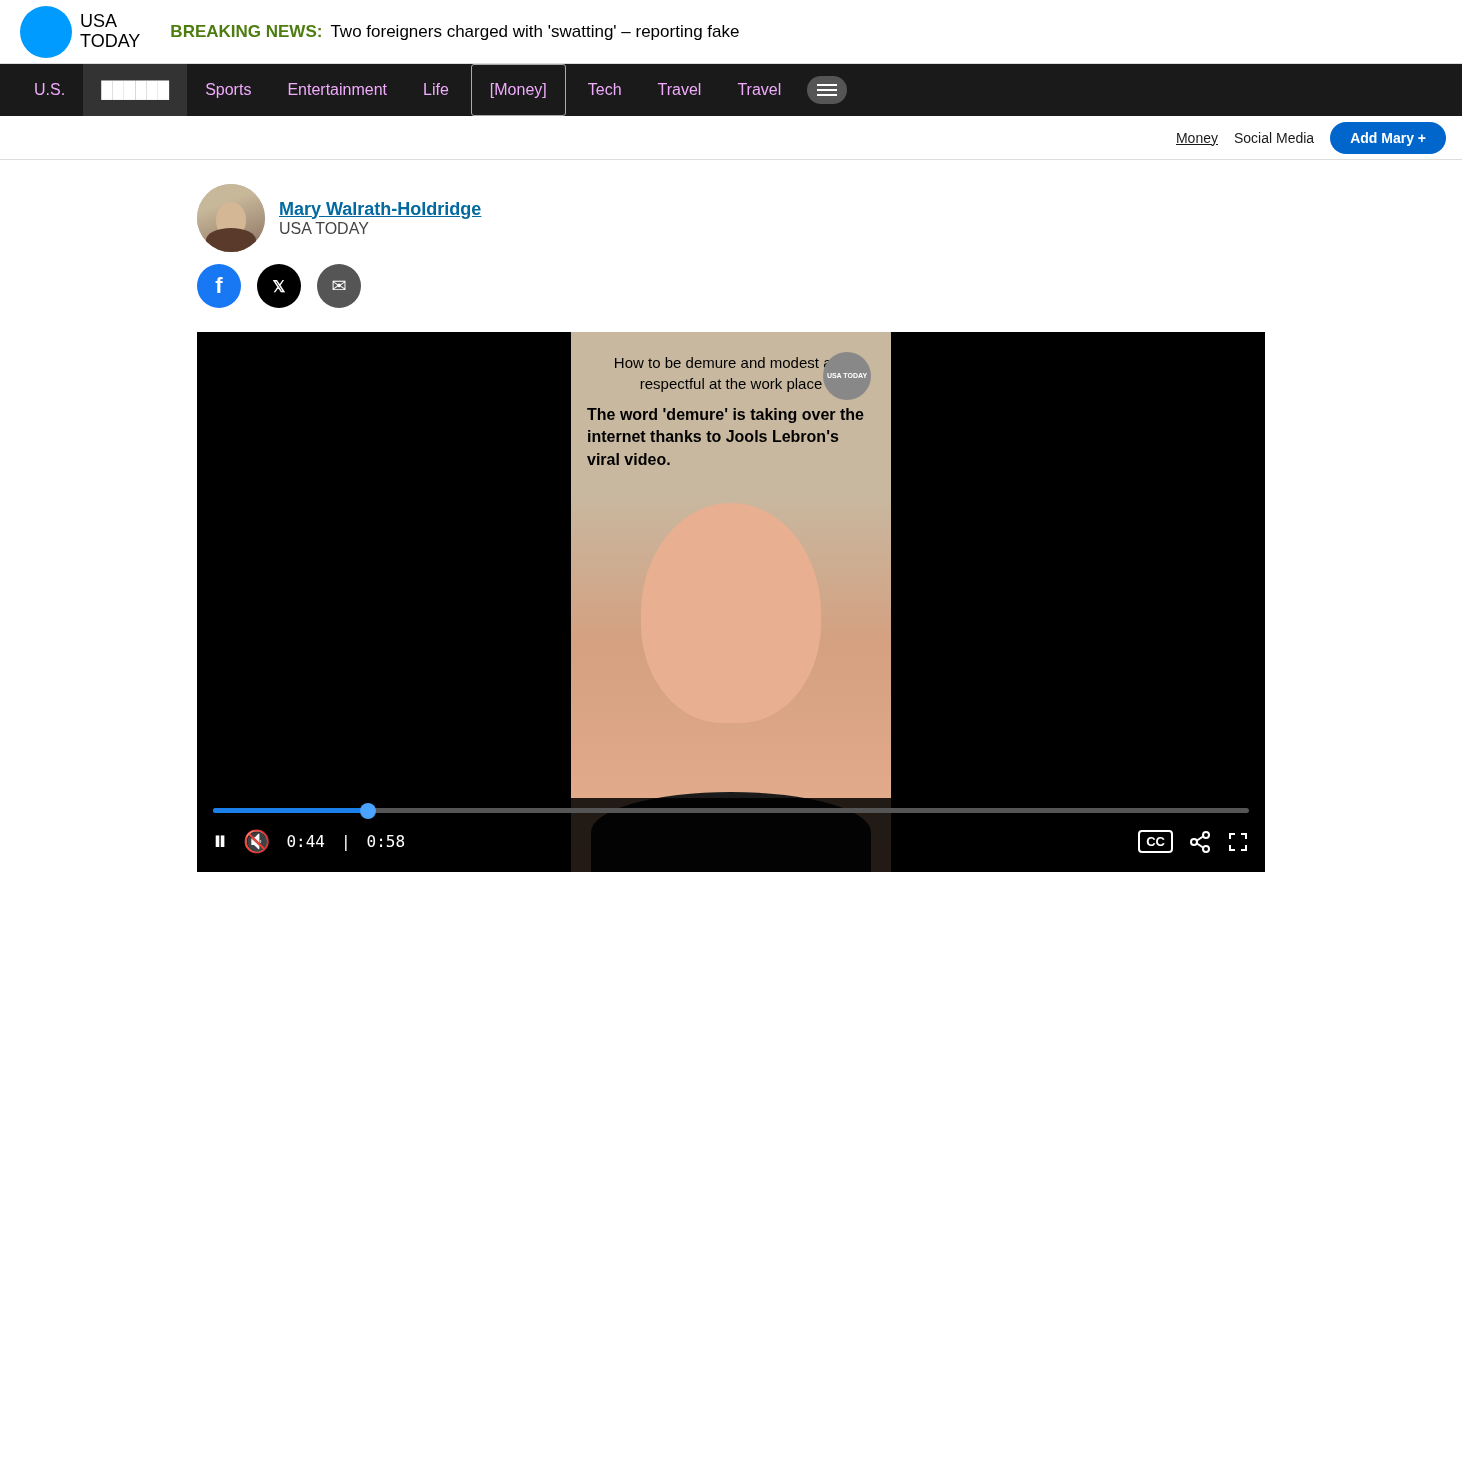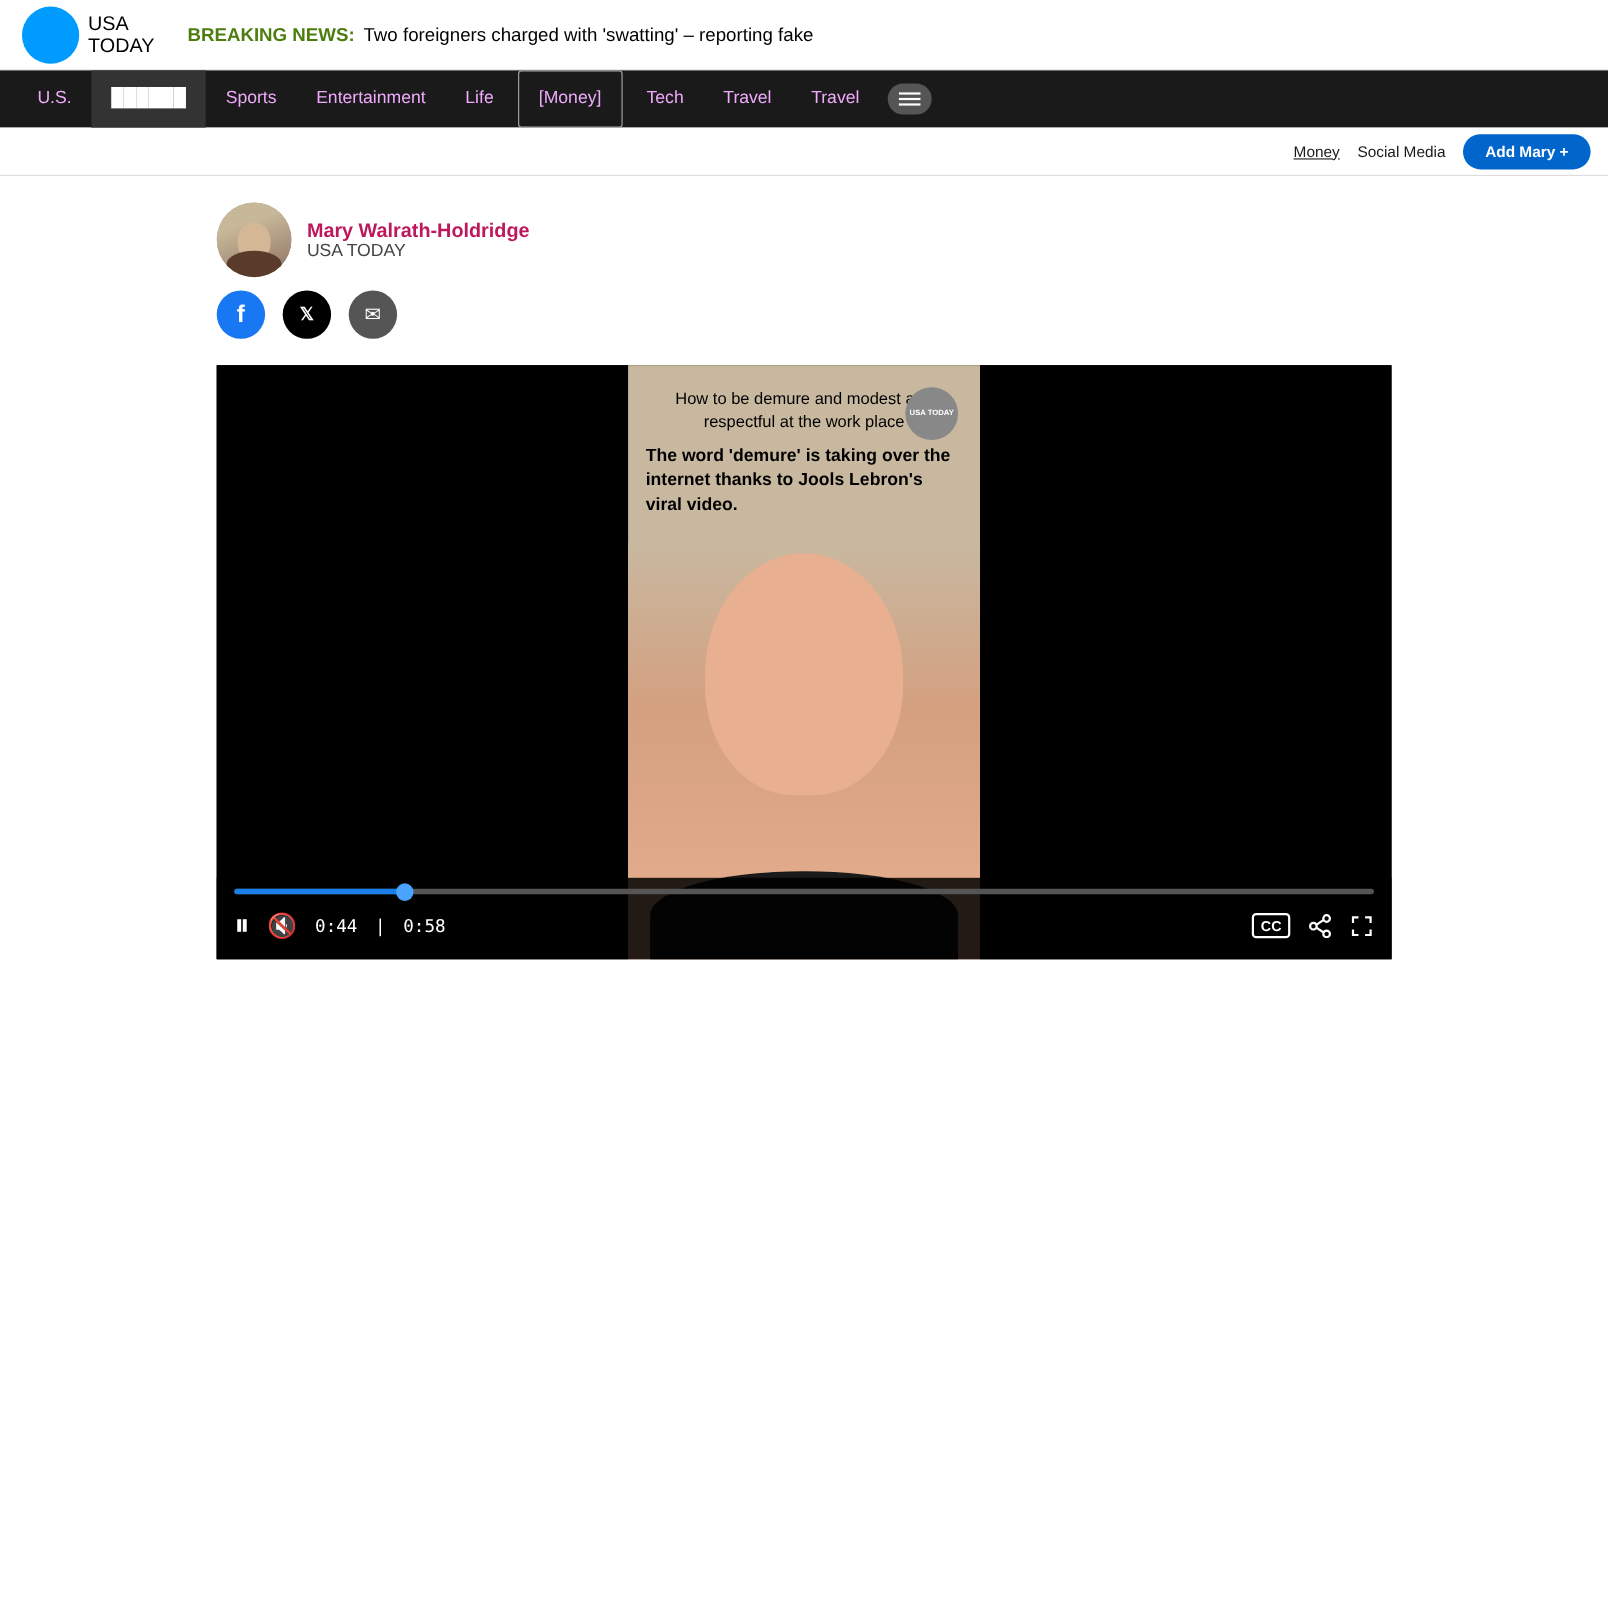--- a/index.html
+++ b/index.html
@@ -172,21 +172,22 @@
       transform: translateX(-50%);
       width: 50px;
       height: 24px;
       background: #5a3a2a;
       border-radius: 50% 50% 0 0;
     }
     .author-info { display: flex; flex-direction: column; }
     .author-name {
       font-size: 18px;
       font-weight: 700;
-      color: #be185d;
+      color: #0369a1;
+      text-decoration: underline;
       cursor: pointer;
     }
     .author-outlet {
       font-size: 16px;
       color: #444;
     }
 
     .publish-date {
       font-size: 15px;
       color: #444;

